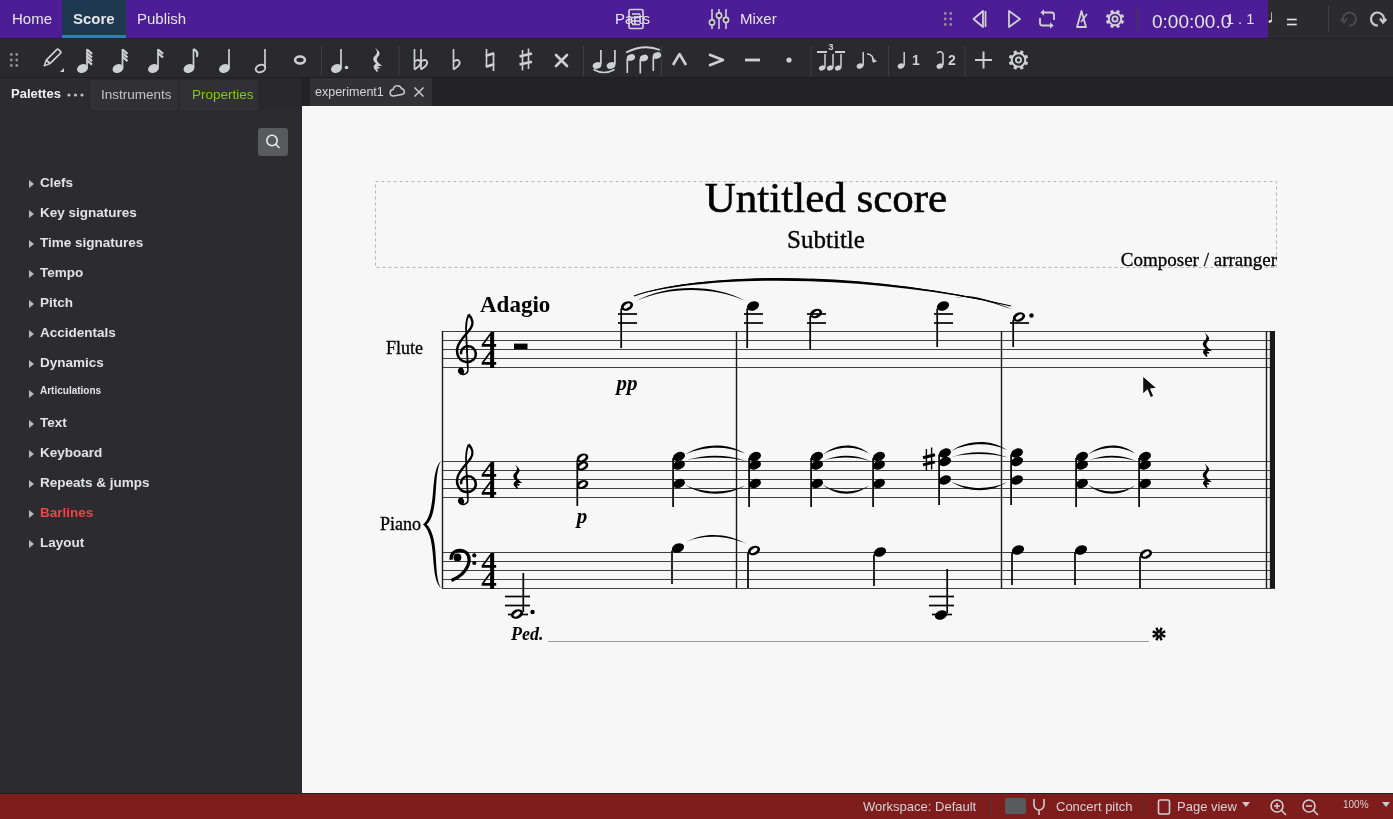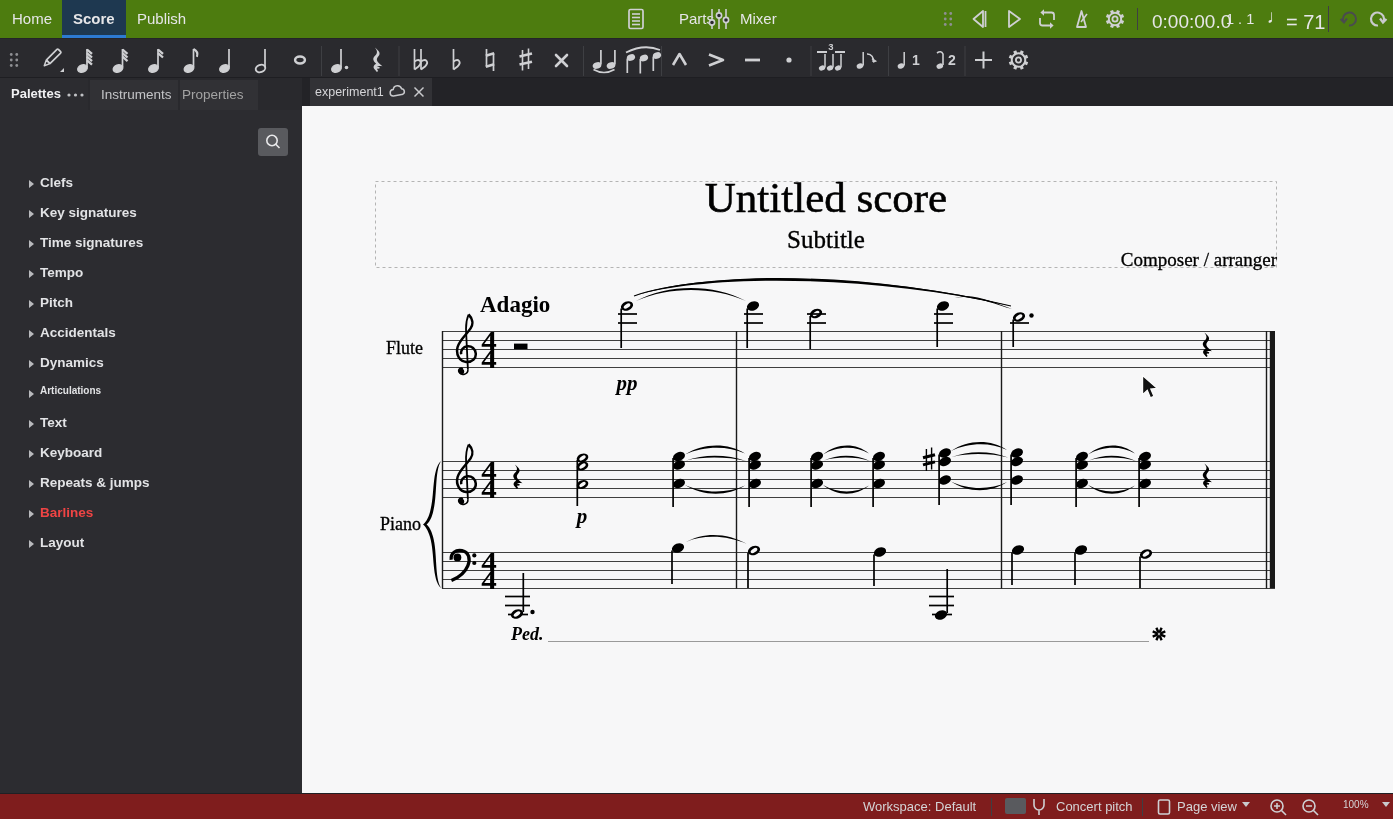--- a/index.html
+++ b/index.html
@@ -1,16 +1,16 @@
 <!DOCTYPE html>
 <html><head><meta charset="utf-8"><style>
 *{margin:0;padding:0;box-sizing:border-box}
 html,body{width:1393px;height:819px;overflow:hidden;background:#2b2b2f;font-family:"Liberation Sans",sans-serif;transform:translateZ(0)}
 .abs{position:absolute}
-#topbar{left:0;top:0;width:1393px;height:38px;background:#4d7c0f}
+#topbar{left:0;top:0;width:1268px;height:38px;background:#4c1d95}
 #toolbar{left:0;top:38px;width:1393px;height:40px;background:#2a2a2e;border-top:1px solid #242428;border-bottom:1px solid #1e1e22}
 #panel{left:0;top:78px;width:302px;height:715px;background:#2c2c30}
 #tabbar{left:302px;top:78px;width:1091px;height:28px;background:#232327}
 #score{left:302px;top:106px;width:1091px;height:687px;background:#f7f7f8;will-change:transform}
 #statusbar{left:0;top:793px;width:1393px;height:28px;background:#7f1d1d;border-top:1px solid #202024}
 .tbtext{color:#e6e6e8;font-size:15px}
 .sep{position:absolute;width:1px;background:#3e3f43}
 #topbar,#toolbar,#panel,#tabbar,#statusbar{will-change:transform}
 #score text{fill:#000}
 </style></head><body>
@@ -20,21 +20,21 @@
 <div class="abs" style="left:62px;top:34.5px;width:64px;height:3.5px;background:#2d7ad1"></div>
 <div class="abs tbtext" style="left:73px;top:10px;font-weight:bold">Score</div>
 <div class="abs tbtext" style="left:137px;top:10px">Publish</div>
 <div class="abs" style="left:626px;top:7px"><svg width="26" height="26" viewBox="0 0 26 26" style="">
         <rect x="3" y="2.5" width="14" height="19" rx="1.5" fill="none" stroke="#cfd0d3" stroke-width="1.7"></rect>
         <line x1="6" y1="7" x2="14" y2="7" stroke="#cfd0d3" stroke-width="1.6"></line>
         <line x1="6" y1="10.5" x2="14" y2="10.5" stroke="#cfd0d3" stroke-width="1.6"></line>
         <line x1="6" y1="14" x2="14" y2="14" stroke="#cfd0d3" stroke-width="1.6"></line>
         <line x1="6" y1="17.5" x2="14" y2="17.5" stroke="#cfd0d3" stroke-width="1.6"></line>
       </svg></div>
-<div class="abs tbtext" style="left:679px;top:10px">Parts</div>
+<div class="abs tbtext" style="left:615px;top:10px">Parts</div>
 <div class="abs" style="left:708px;top:7px"><svg width="24" height="26" viewBox="0 0 24 26" style="">
         <line x1="4" y1="2" x2="4" y2="22" stroke="#cfd0d3" stroke-width="1.6"></line>
         <circle cx="4" cy="15.5" r="2.6" fill="#2a2a2e" stroke="#cfd0d3" stroke-width="1.6"></circle>
         <line x1="11" y1="2" x2="11" y2="22" stroke="#cfd0d3" stroke-width="1.6"></line>
         <circle cx="11" cy="8.5" r="2.6" fill="#2a2a2e" stroke="#cfd0d3" stroke-width="1.6"></circle>
         <line x1="18" y1="2" x2="18" y2="22" stroke="#cfd0d3" stroke-width="1.6"></line>
         <circle cx="18" cy="13" r="2.6" fill="#2a2a2e" stroke="#cfd0d3" stroke-width="1.6"></circle>
       </svg></div>
 <div class="abs tbtext" style="left:740px;top:10px">Mixer</div>
 <div class="abs" style="left:940px;top:11px"><svg width="16" height="16" viewBox="0 0 16 16" style="">
@@ -223,21 +223,21 @@
 <div class="abs" style="left:90px;top:2px;width:88px;height:30px;background:#313135"></div>
 <div class="abs" style="left:180px;top:2px;width:78px;height:30px;background:#313135"></div>
 <div class="abs" style="left:0;top:0;width:88px;height:32px;background:#2c2c30"></div>
 <div class="abs" style="left:11px;top:8px;color:#f0f0f2;font-size:13px;font-weight:bold">Palettes</div>
 <svg width="20" height="8" viewBox="0 0 20 8" style="position:absolute;left:66px;top:13px">
       <circle cx="3" cy="4" r="1.6" fill="#c0c1c4"></circle>
       <circle cx="9.5" cy="4" r="1.6" fill="#c0c1c4"></circle>
       <circle cx="16" cy="4" r="1.6" fill="#c0c1c4"></circle>
     </svg>
 <div class="abs" style="left:101px;top:9px;color:#c3c4c7;font-size:13.5px">Instruments</div>
-<div class="abs" style="left:182px;top:9px;color:#a3a3a3;font-size:13.5px">Properties</div>
+<div class="abs" style="left:192px;top:9px;color:#84cc16;font-size:13.5px">Properties</div>
 <div class="abs" style="left:258px;top:50px;width:30px;height:28px;background:#595a5e;border-radius:3px"><svg width="30" height="28" viewBox="0 0 30 28" style="">
         <circle cx="14" cy="12.5" r="5.2" fill="none" stroke="#e8e8ea" stroke-width="1.6"></circle>
         <line x1="17.8" y1="16.3" x2="21.5" y2="20" stroke="#e8e8ea" stroke-width="1.6"></line>
       </svg></div>
 <div class="abs" style="left:29px;top:101.5px;width:0;height:0;border-left:5px solid #b9babd;border-top:4px solid transparent;border-bottom:4px solid transparent"></div>
 <div class="abs" style="left:40px;top:97px;color:#e2e3e5;font-size:13.5px;font-weight:bold">Clefs</div>
 <div class="abs" style="left:29px;top:131.5px;width:0;height:0;border-left:5px solid #b9babd;border-top:4px solid transparent;border-bottom:4px solid transparent"></div>
 <div class="abs" style="left:40px;top:127px;color:#e2e3e5;font-size:13.5px;font-weight:bold">Key signatures</div>
 <div class="abs" style="left:29px;top:161.5px;width:0;height:0;border-left:5px solid #b9babd;border-top:4px solid transparent;border-bottom:4px solid transparent"></div>
 <div class="abs" style="left:40px;top:157px;color:#e2e3e5;font-size:13.5px;font-weight:bold">Time signatures</div>

